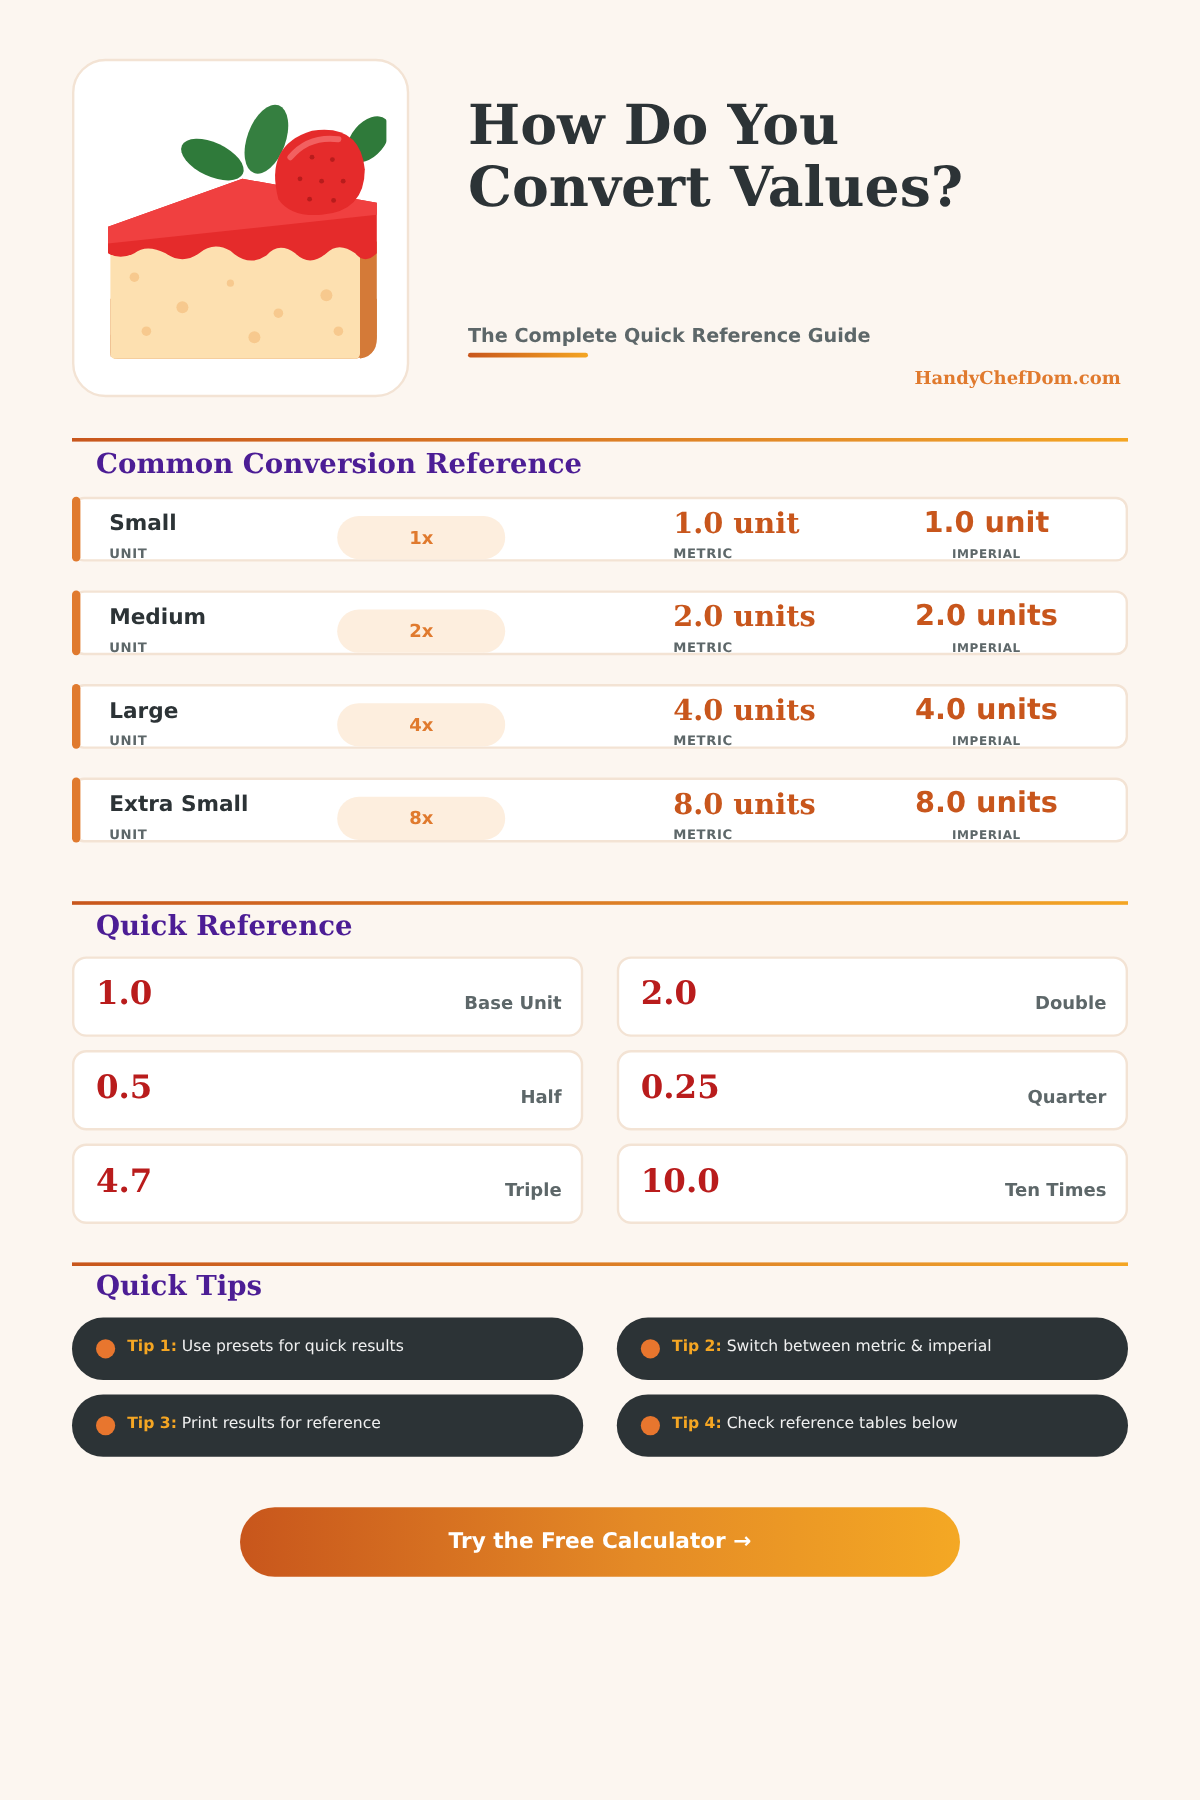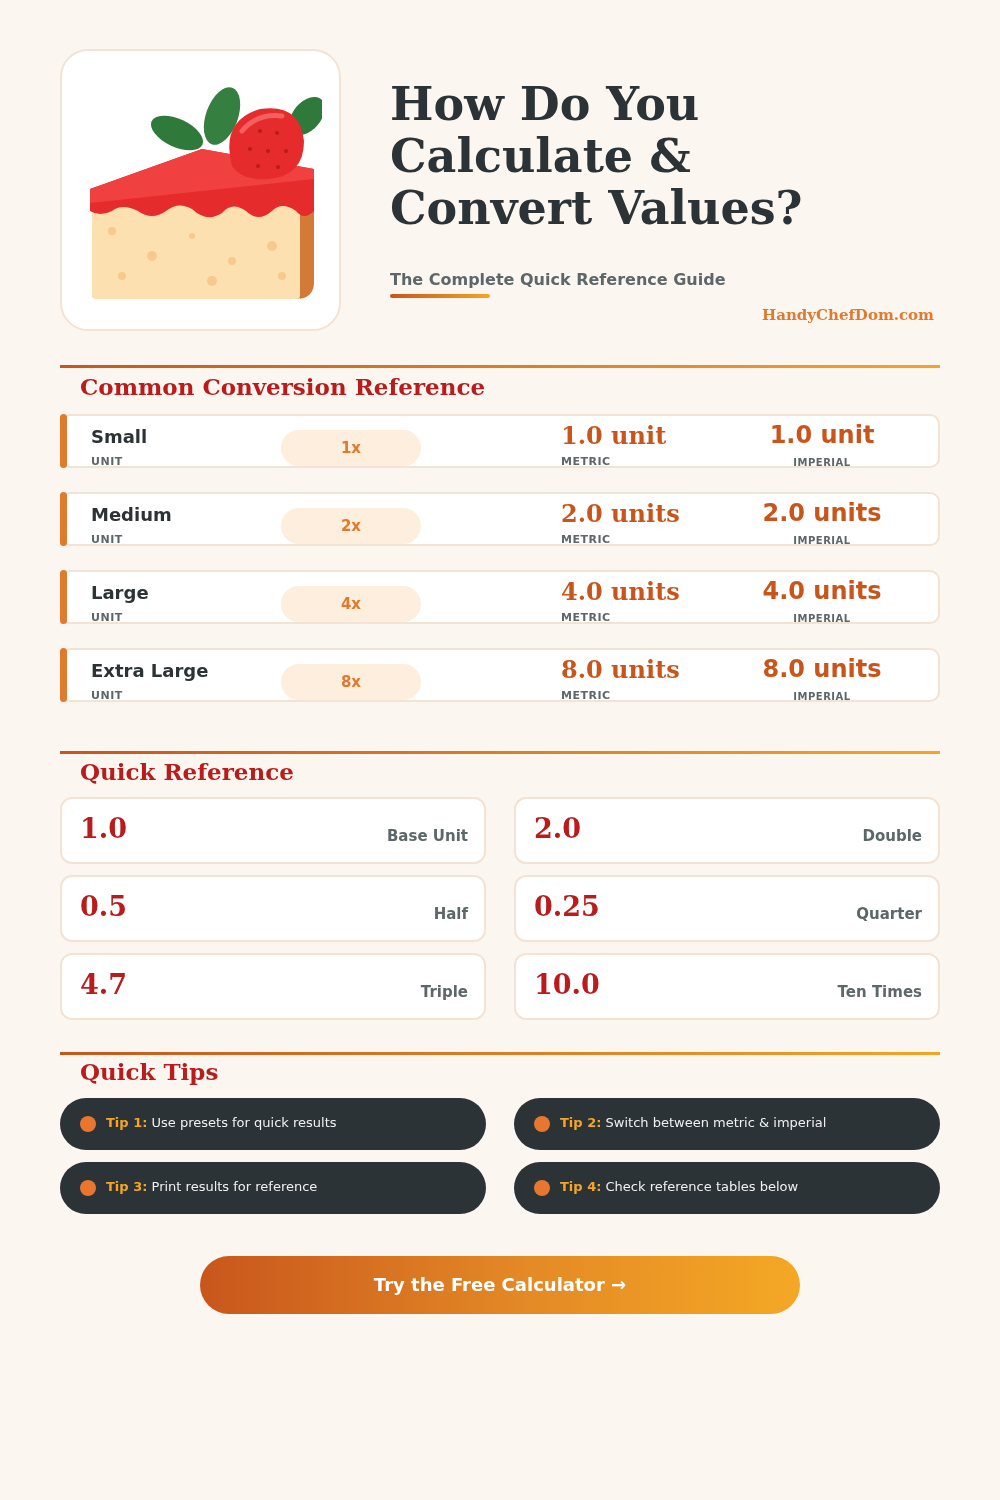--- a/index.html
+++ b/index.html
@@ -38,21 +38,21 @@
   }
 
   
   .rule {
     position: absolute; left: 60px; width: 880px; height: 3px;
     background: linear-gradient(90deg, #c8561c, #e8952a 80%, #f4a522);
   }
   .section-title {
     position: absolute; left: 80px;
     font-family: "DejaVu Serif", serif; font-weight: bold;
-    font-size: 23px; color: #b91c1c;
+    font-size: 23px; color: #4c1d95;
   }
 
   
   .conv-row {
     position: absolute; left: 60px; width: 880px; height: 54px;
     background: #ffffff; border: 2px solid #f3e3d4; border-radius: 10px;
   }
   .conv-row .accent {
     position: absolute; left: -2px; top: -2px; bottom: -2px; width: 7px;
     background: #e07a2e; border-radius: 4px;
@@ -164,21 +164,20 @@
     <circle cx="168" cy="78" r="2" fill="#b81c1c"></circle>
     <circle cx="186" cy="80" r="2" fill="#b81c1c"></circle>
     <circle cx="204" cy="80" r="2" fill="#b81c1c"></circle>
     <circle cx="176" cy="95" r="2" fill="#b81c1c"></circle>
     <circle cx="196" cy="96" r="2" fill="#b81c1c"></circle>
   </svg>
 </div>
 
 <div class="title">
   <div>How Do You</div>
-  <div>Calculate &amp;</div>
   <div>Convert Values?</div>
 </div>
 <div class="subtitle">The Complete Quick Reference Guide</div>
 <div class="subtitle-bar"></div>
 <div class="site">HandyChefDom.com</div>
 
 <div class="rule" style="top:365px;"></div>
 <div class="section-title" style="top:373px;">Common Conversion Reference</div>
 
 <div class="conv-row" style="top:414px;">
@@ -215,21 +214,21 @@
   <div class="metric-val">4.0 units</div>
   <div class="metric-label">METRIC</div>
   <div class="imp-col">
     <div class="imp-val">4.0 units</div>
     <div class="imp-label">IMPERIAL</div>
   </div>
 </div>
 
 <div class="conv-row" style="top:648px;">
   <div class="accent"></div>
-  <div class="conv-name">Extra Large</div>
+  <div class="conv-name">Extra Small</div>
   <div class="conv-name-label">UNIT</div>
   <div class="mult-pill">8x</div>
   <div class="metric-val">8.0 units</div>
   <div class="metric-label">METRIC</div>
   <div class="imp-col">
     <div class="imp-val">8.0 units</div>
     <div class="imp-label">IMPERIAL</div>
   </div>
 </div>
 

